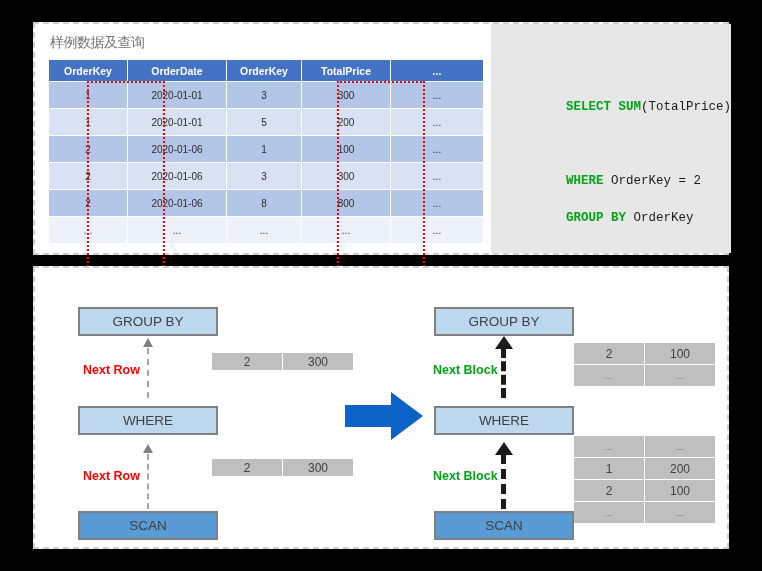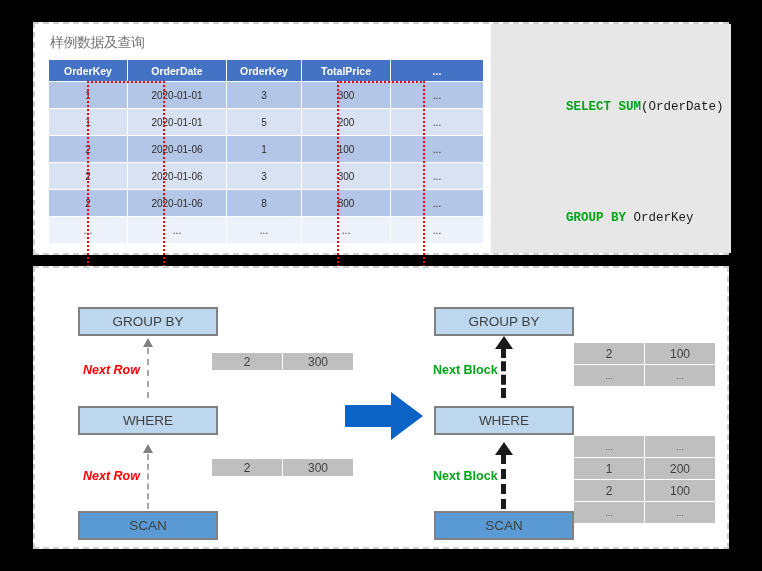--- a/index.html
+++ b/index.html
@@ -158,21 +158,21 @@
     border-right: 9px solid transparent;
     border-bottom: 13px solid #1a1a1a;
   }
 
   .flow-label {
     position: absolute;
     font-size: 12.5px;
     font-weight: bold;
     white-space: nowrap;
   }
-  .lbl-red   { color: #FF0000; font-style: italic; }
+  .lbl-red   { color: #FF0000; }
   .lbl-green { color: #00A516; }
 
   
   #big-arrow {
     position: absolute;
     left: 310px;
     top: 122px;
     width: 78px;
     height: 52px;
   }
@@ -264,21 +264,24 @@
         <td>...</td>
       </tr>
     </tbody>
   </table>
 
   <div class="hl-box" id="hl-orderkey"></div>
   <div class="hl-box" id="hl-totalprice"></div>
 
   <div id="sql-pane">
     <div class="sql-line" id="sql-0">
-      <span class="sql-kw">SELECT SUM</span><span class="sql-rest">(OrderDate)</span>
+      <span class="sql-kw">SELECT SUM</span><span class="sql-rest">(TotalPrice)</span>
+    </div>
+    <div class="sql-line" id="sql-2">
+      <span class="sql-kw">WHERE</span><span class="sql-rest"> OrderKey = 2</span>
     </div>
     <div class="sql-line" id="sql-3">
       <span class="sql-kw">GROUP BY</span><span class="sql-rest"> OrderKey</span>
     </div>
   </div>
 </div>
 
 <div class="panel" id="panel-bottom">
 
 

